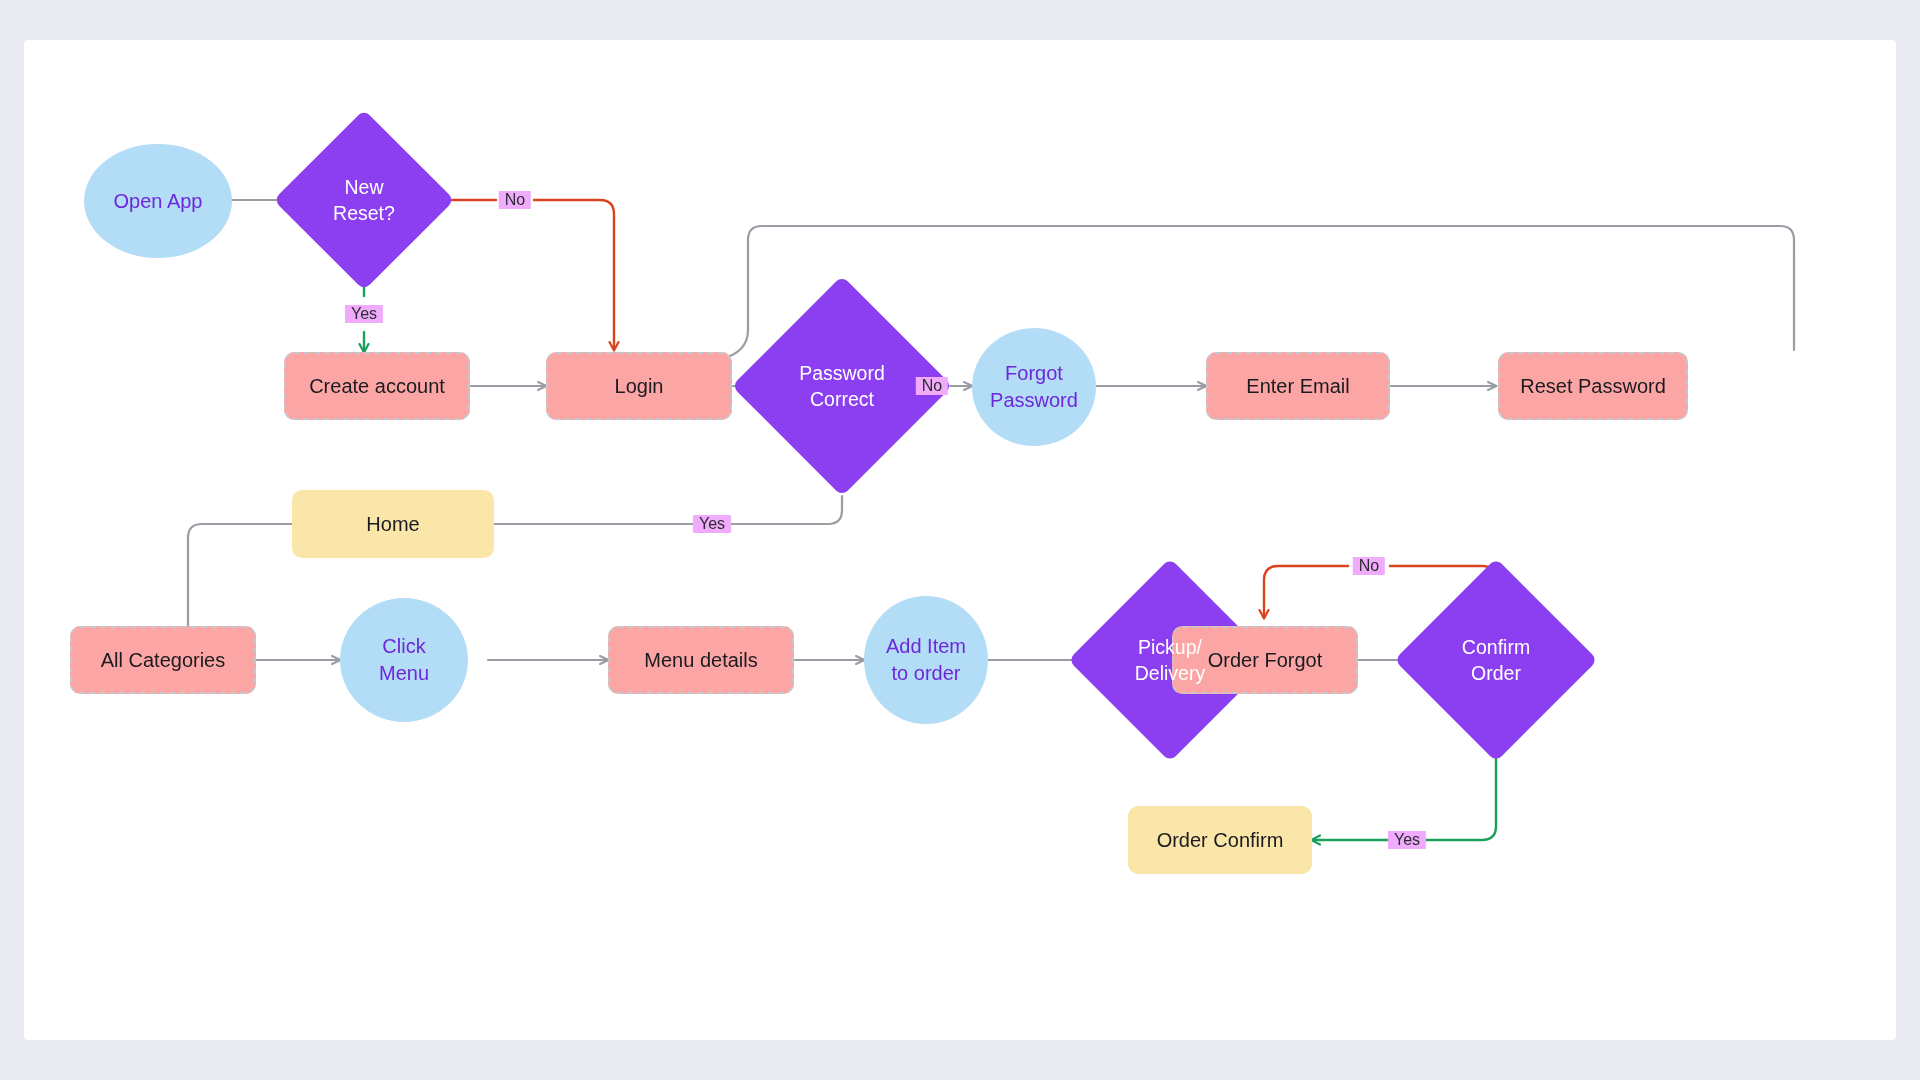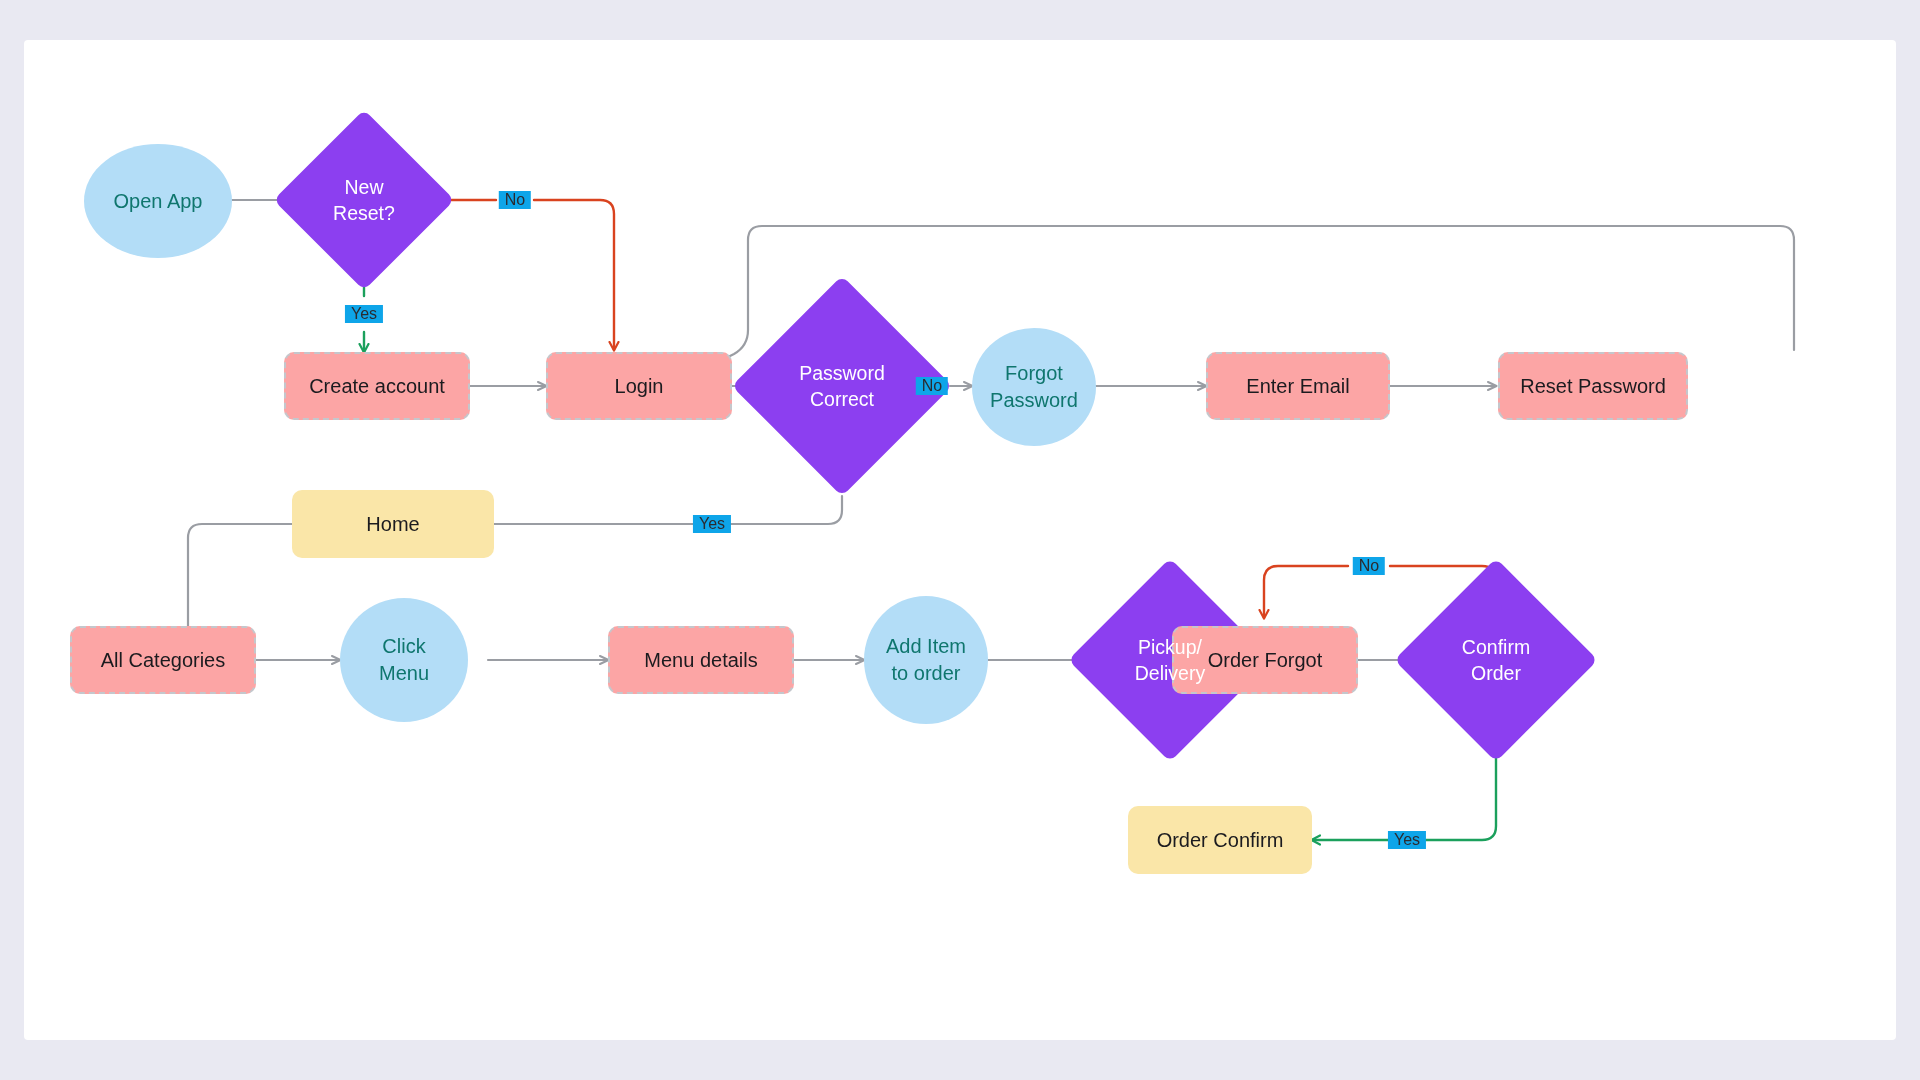--- a/index.html
+++ b/index.html
@@ -42,21 +42,21 @@
     text-align: center;
     box-sizing: border-box;
     line-height: 1.35;
   }
   .node .lbl { display: block; white-space: pre-line; }
 
   
   .n-ellipse {
     background: #b3ddf7;
     border-radius: 50%;
-    color: #0f766e;
+    color: #6d28d9;
     font-size: 20px;
   }
   
   .n-dashed {
     background: #fca5a5;
     border: 2.5px dashed #c4c7cc;
     border-radius: 10px;
     color: #1b1b1f;
     font-size: 20px;
   }
@@ -78,21 +78,21 @@
     background: #8c3ff0;
     transform: rotate(45deg);
     border-radius: 8px;
   }
   .n-diamond .lbl { position: relative; z-index: 2; }
 
   .edge-label {
     position: absolute;
     font-size: 16px;
     color: #2b2b30;
-    background: #0ea5e9;
+    background: #f0abfc;
     padding: 0 6px;
     transform: translate(-50%, -50%);
     white-space: nowrap;
   }
 </style>
 </head>
 <body>
 
 <div id="page">
   <div id="canvas">

